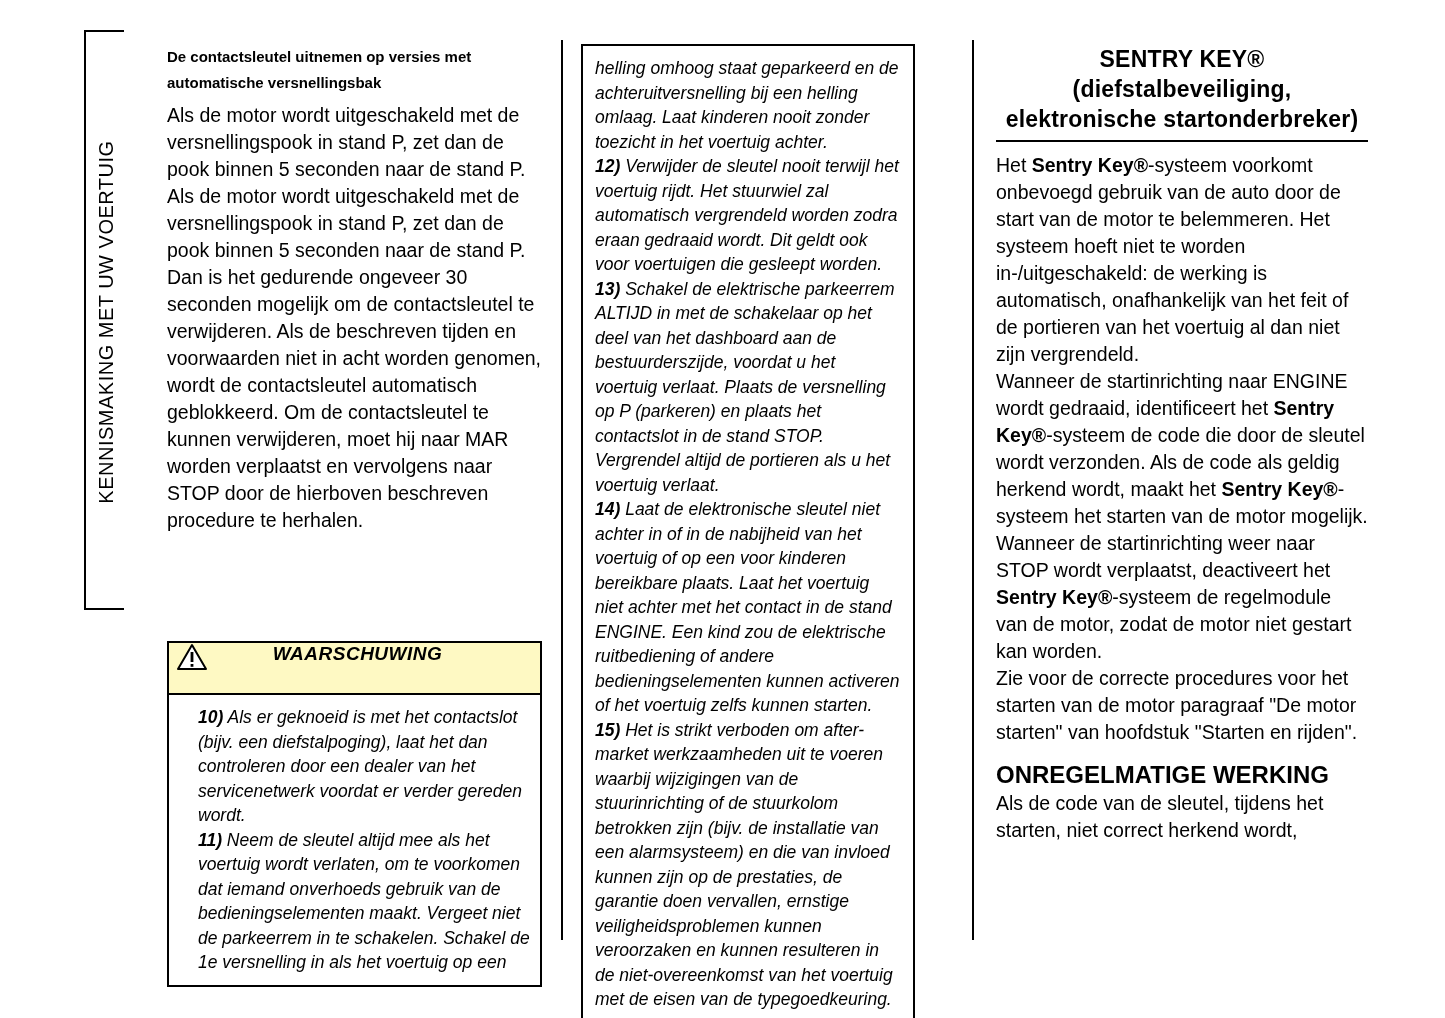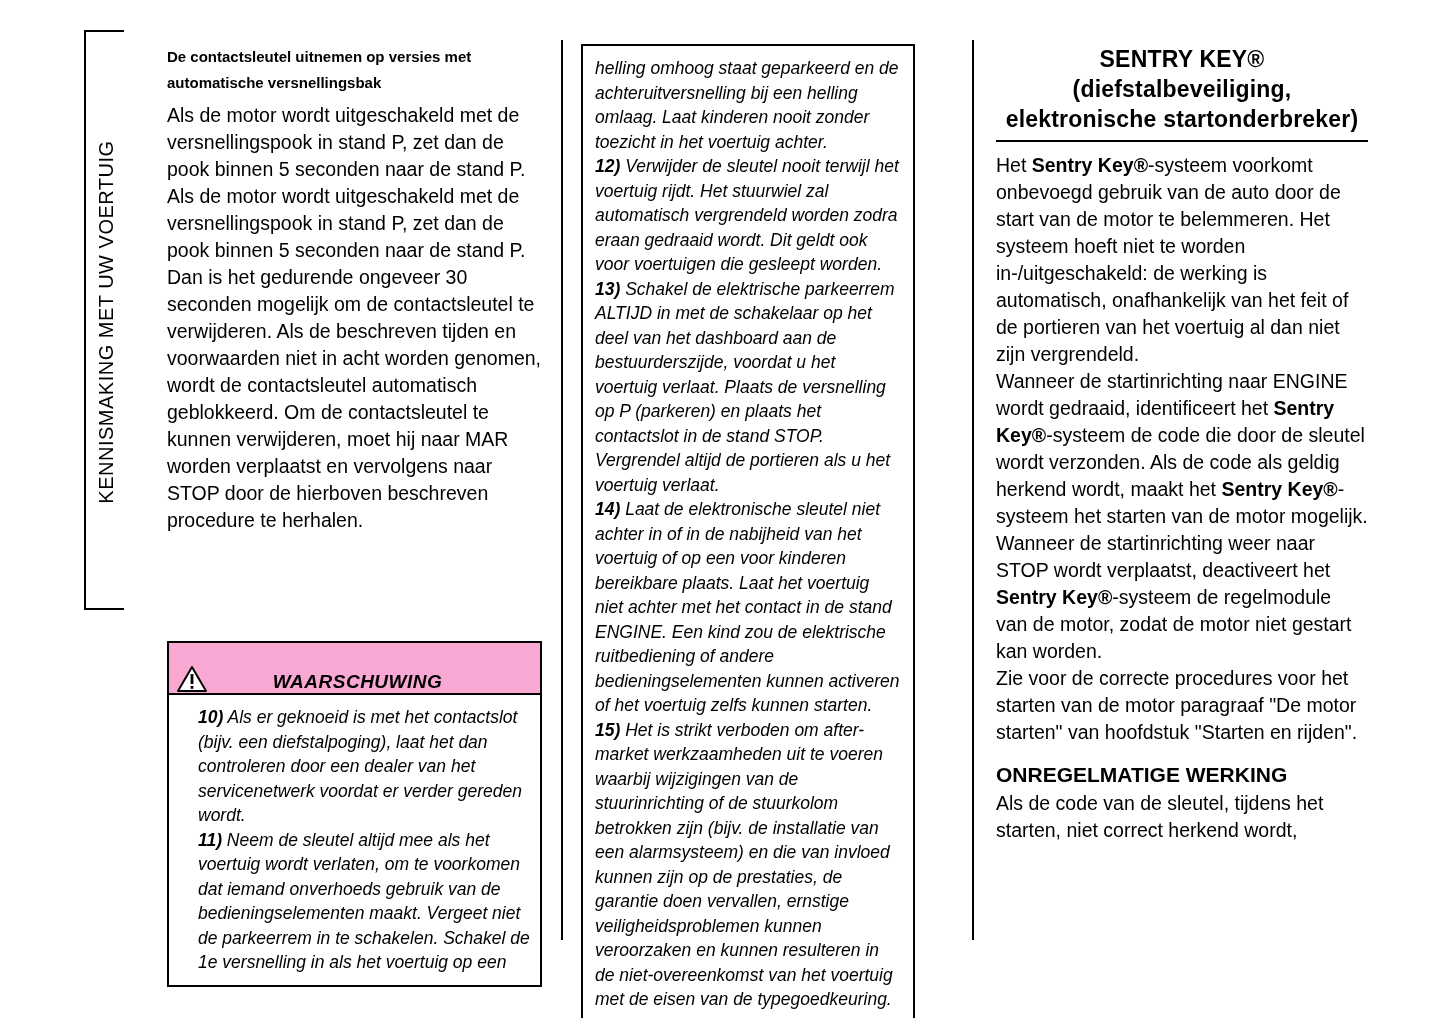--- a/index.html
+++ b/index.html
@@ -87,23 +87,23 @@
   
   .warning-box {
     position: absolute;
     left: 167px;
     top: 641px;
     width: 375px;
     border: 2px solid #000;
     box-sizing: border-box;
   }
   .warning-header {
-    background: #f9a8d4;
+    background: #fef9c3;
     display: flex;
-    align-items: flex-end;
+    align-items: flex-start;
     height: 52px;
     border-bottom: 2px solid #000;
     box-sizing: border-box;
   }
   .warning-icon {
     width: 46px;
     display: flex;
     align-items: center;
     justify-content: center;
   }
@@ -142,21 +142,21 @@
     font-weight: bold;
     margin: 0;
     letter-spacing: 0.2px;
     text-align: center;
   }
   .title-rule {
     border-bottom: 2px solid #000;
     margin: 6px 0 10px 0;
   }
   h3.subhead {
-    font-size: 21px;
+    font-size: 24px;
     line-height: 26px;
     font-weight: bold;
     margin: 16px 0 2px 0;
   }
 
   b { font-weight: bold; }
 
   
   .page-number {
     position: absolute;

